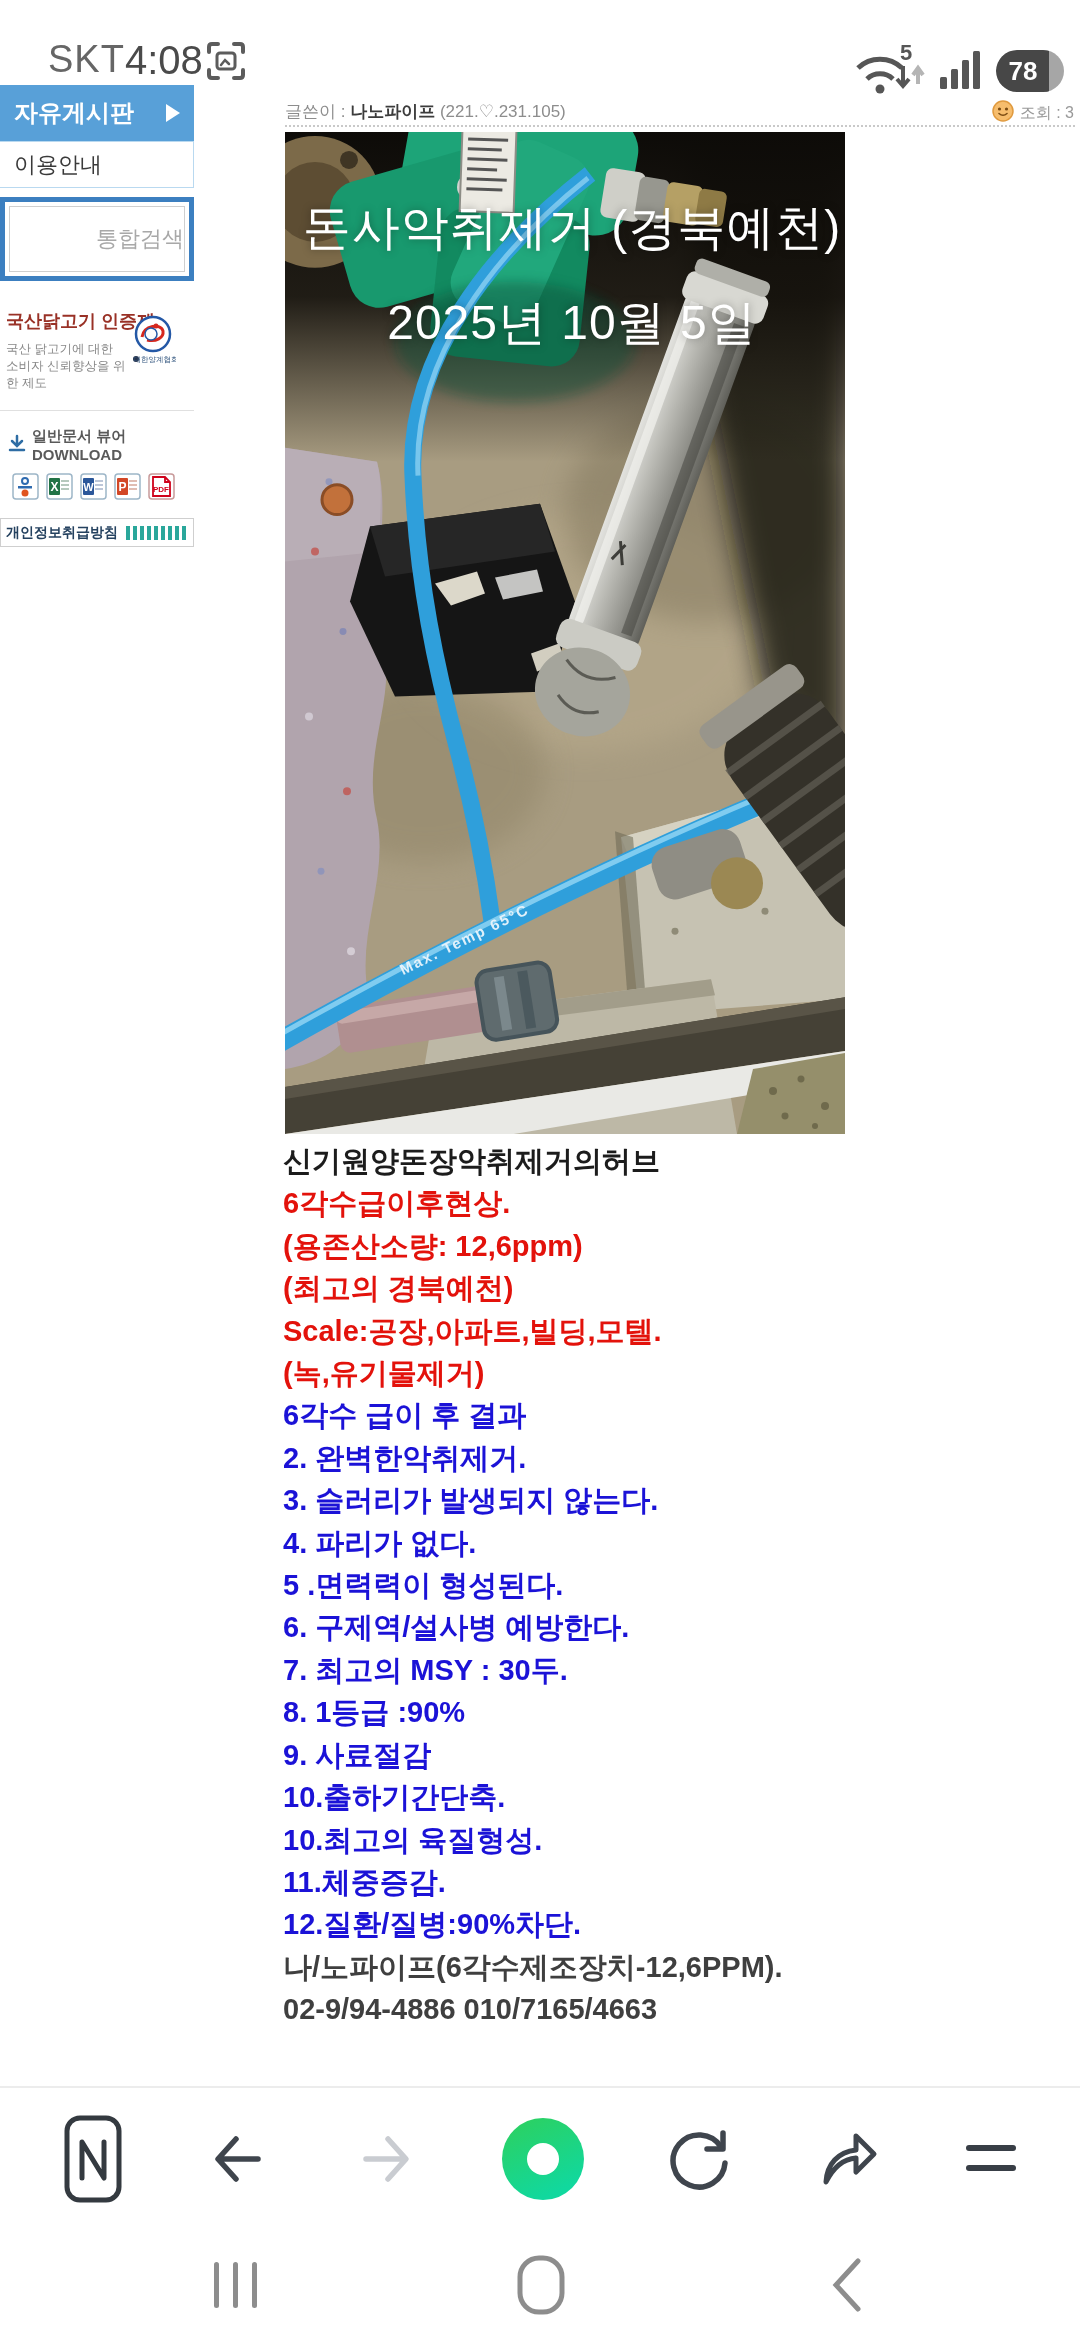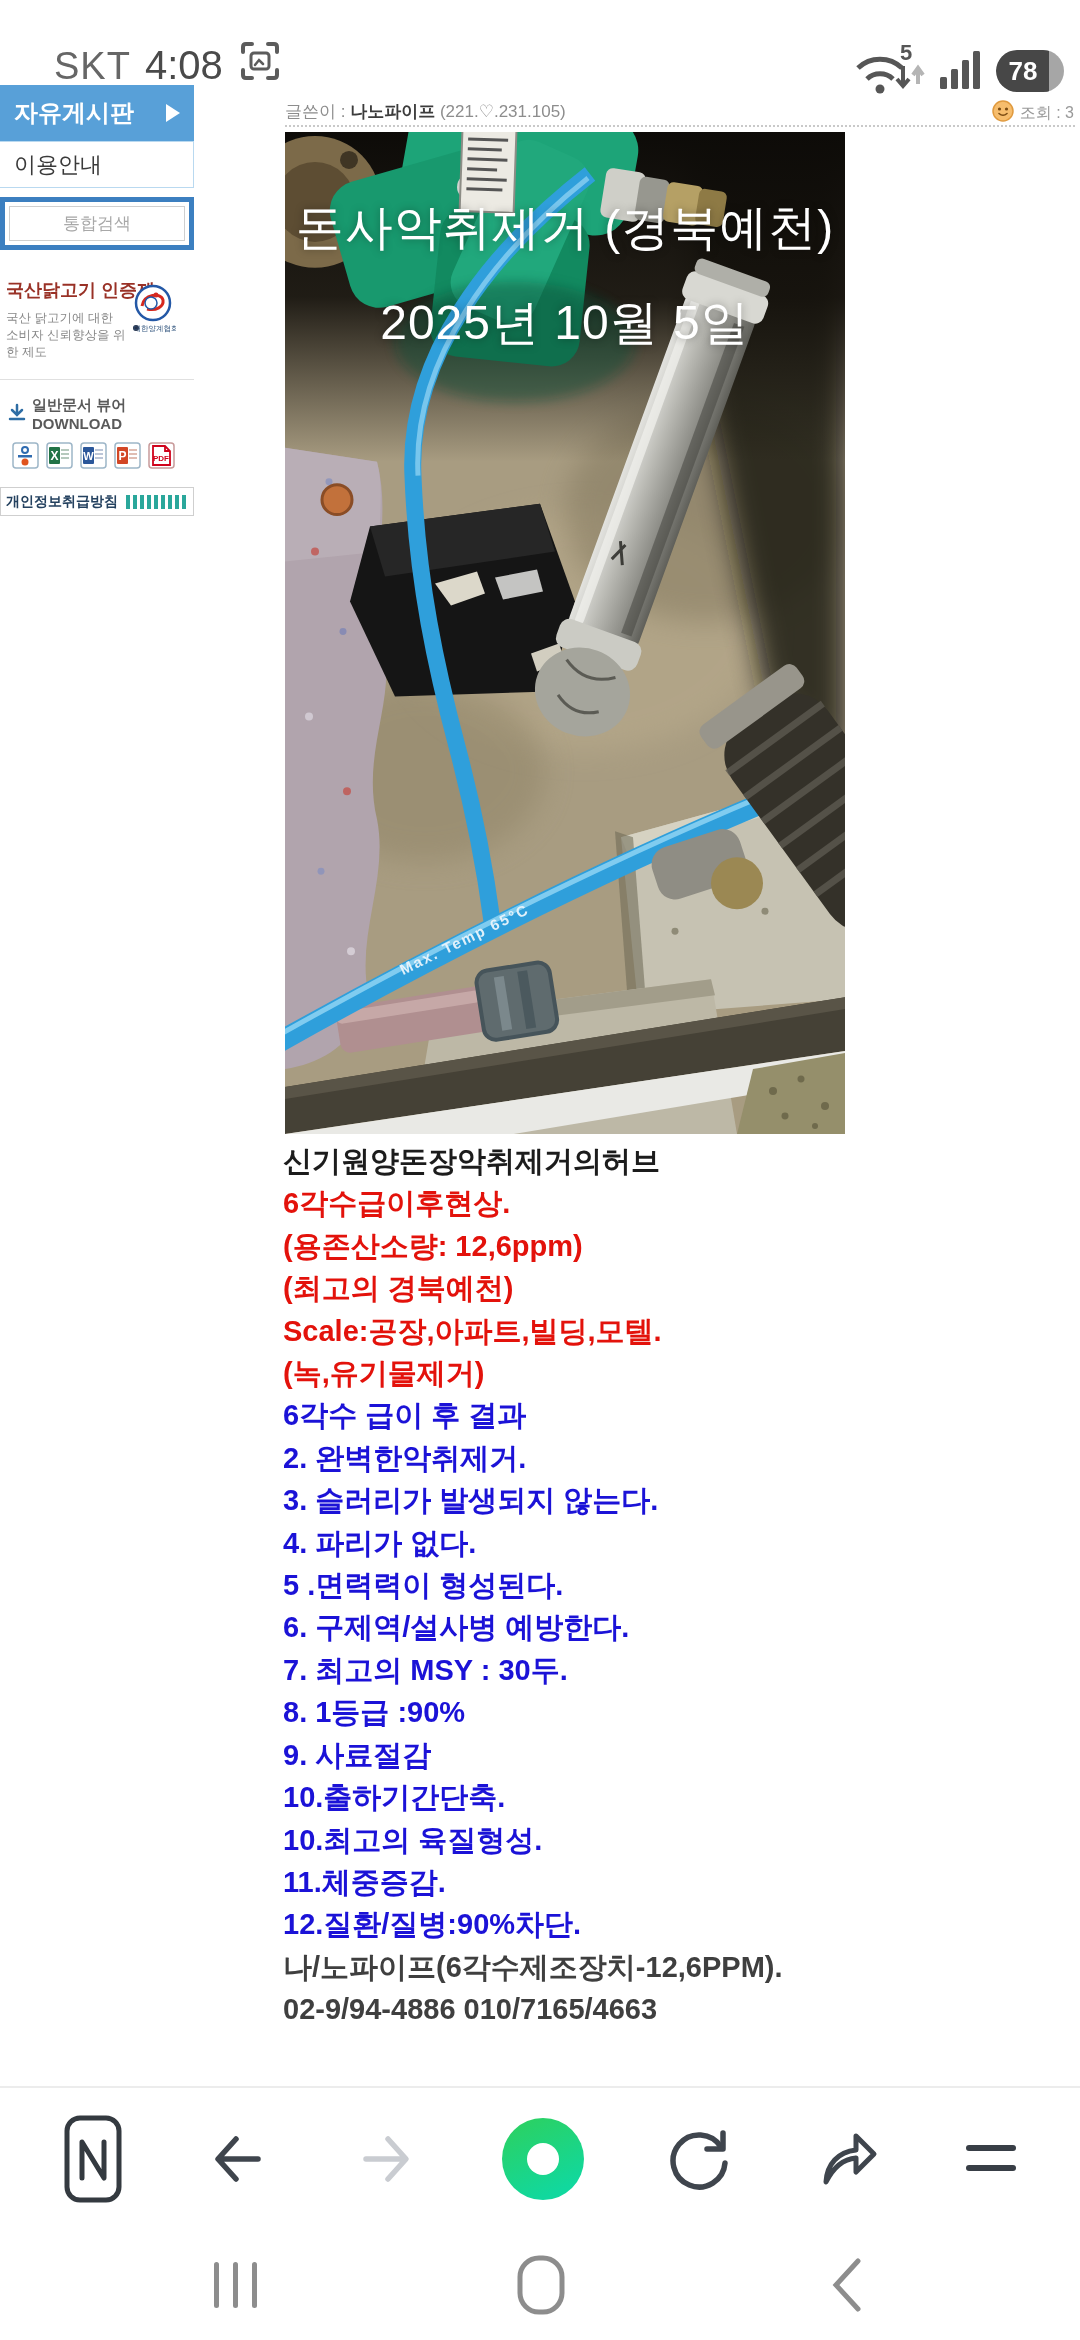--- a/index.html
+++ b/index.html
@@ -2,38 +2,38 @@
 <html style="--sb-blue: #58a0d8; --search-blue: #3c7fc0; --maroon: #993126; --teal: #2aa79b; --red: #e3120b; --blue: #1b12d7; --black: #1c1c1c; --dark: #3f3f3f;"><head>
 <meta charset="utf-8">
 <style>
   * { margin:0; padding:0; box-sizing:border-box; }
   html,body { width:1080px; height:2340px; background:#ffffff; overflow:hidden;
     font-family:"Liberation Sans","DejaVu Sans",sans-serif; }
   .screen { position:relative; width:1080px; height:2340px; background:#fff; }
 
   
   .status-bar { position:absolute; top:0; left:0; width:1080px; height:96px; }
-  .sb-left { position:absolute; left:54px; top:38px; display:flex; align-items:flex-end; gap:14px; }
+  .sb-left { position:absolute; left:48px; top:38px; display:flex; align-items:flex-start; }
   .sb-carrier { font-size:38px; color:#666; letter-spacing:1px; }
   .sb-time { font-size:40px; color:#4a4a4a; font-weight:500; }
   .sb-right { position:absolute; right:16px; top:42px; display:flex; align-items:center; gap:14px; }
   .battery { position:relative; width:68px; height:42px; border-radius:21px; background:#a6a6a6; overflow:hidden; }
   .battery-fill { position:absolute; left:0; top:0; bottom:0; width:78%; background:#474747; border-radius:21px 0 0 21px; }
   .battery-num { position:absolute; left:0; top:0; width:54px; height:42px; display:flex; align-items:center; justify-content:center;
     color:#fff; font-size:26px; font-weight:bold; }
 
   
   .sidebar { position:absolute; left:0; top:85px; width:194px; }
   .sb-board { height:56px; background:var(--sb-blue); color:#fff; display:flex; align-items:center;
     padding:0 14px; font-size:24px; font-weight:bold; justify-content:space-between; }
   .tri-right { width:0; height:0; border-top:9px solid transparent; border-bottom:9px solid transparent; border-left:14px solid #fff; }
   .sb-menu { height:47px; background:#fff; border:1px solid #b9d9f0; border-left:none; display:flex; align-items:center;
     padding:0 14px; font-size:22px; color:#3a3a3a; }
   .sb-search { margin-top:9px; border:5px solid var(--search-blue); background:#fff; padding:4px; }
-  .sb-search-inner { border:1px solid #cfcfcf; text-align:center; font-size:17px; color:#a8a8a8; padding:5px 0; }
+  .sb-search-inner { border:1px solid #cfcfcf; text-align:right; font-size:22px; color:#a8a8a8; padding:17px 0; }
   .cert { position:relative; margin-top:28px; padding-left:6px; }
   .cert-title { font-size:18px; font-weight:bold; color:var(--maroon); }
   .cert-sub { margin-top:8px; font-size:12.5px; color:#888; line-height:17px; width:120px; }
   .cert-logo { position:absolute; right:18px; top:4px; }
   .sb-divider { margin-top:18px; border-top:1px solid #e0e0e0; width:194px; }
   .dl-row { margin-top:16px; display:flex; align-items:center; gap:6px; padding-left:8px; }
   .dl-label { font-size:15px; font-weight:bold; color:#5a5a5a; }
   .ft-icons { margin-top:10px; display:flex; gap:7px; padding-left:12px; }
   .privacy { margin-top:14px; width:194px; height:29px; border:1px solid #cfcfcf; background:#fff;
     display:flex; align-items:center; justify-content:center; gap:8px; }
@@ -45,21 +45,21 @@
   .post-header { position:absolute; left:285px; top:100px; width:793px; height:26px; }
   .ph-left { position:absolute; left:0; top:0; font-size:17px; color:#8d8d8d; }
   .ph-left b { color:#3c3c3c; }
   .ph-right { position:absolute; right:4px; top:0; display:flex; align-items:center; gap:6px;
     font-size:16px; color:#999; }
   .dotted-sep { position:absolute; left:285px; top:125px; width:790px; border-top:2px dotted #c9c9c9; }
 
   
   .photo { position:absolute; left:285px; top:132px; width:560px; height:1002px; overflow:hidden; background:#111; }
   .photo svg.scene { position:absolute; inset:0; width:100%; height:100%; }
-  .photo-caption { position:absolute; left:0; top:48px; width:100%; text-align:center; color:#fff;
+  .photo-caption { position:absolute; left:7px; top:48px; width:100%; text-align:center; color:#fff;
     font-size:48px; line-height:95px; font-weight:400; letter-spacing:1px; text-shadow:0 0 8px rgba(0,0,0,.35); }
 
   
   .post-body { position:absolute; left:283px; top:1140px; width:790px; }
   .bline { font-size:29px; font-weight:bold; line-height:42.4px; white-space:nowrap; }
   .c-black { color:var(--black); }
   .c-red { color:var(--red); }
   .c-blue { color:var(--blue); }
   .c-dark { color:var(--dark); }
 

